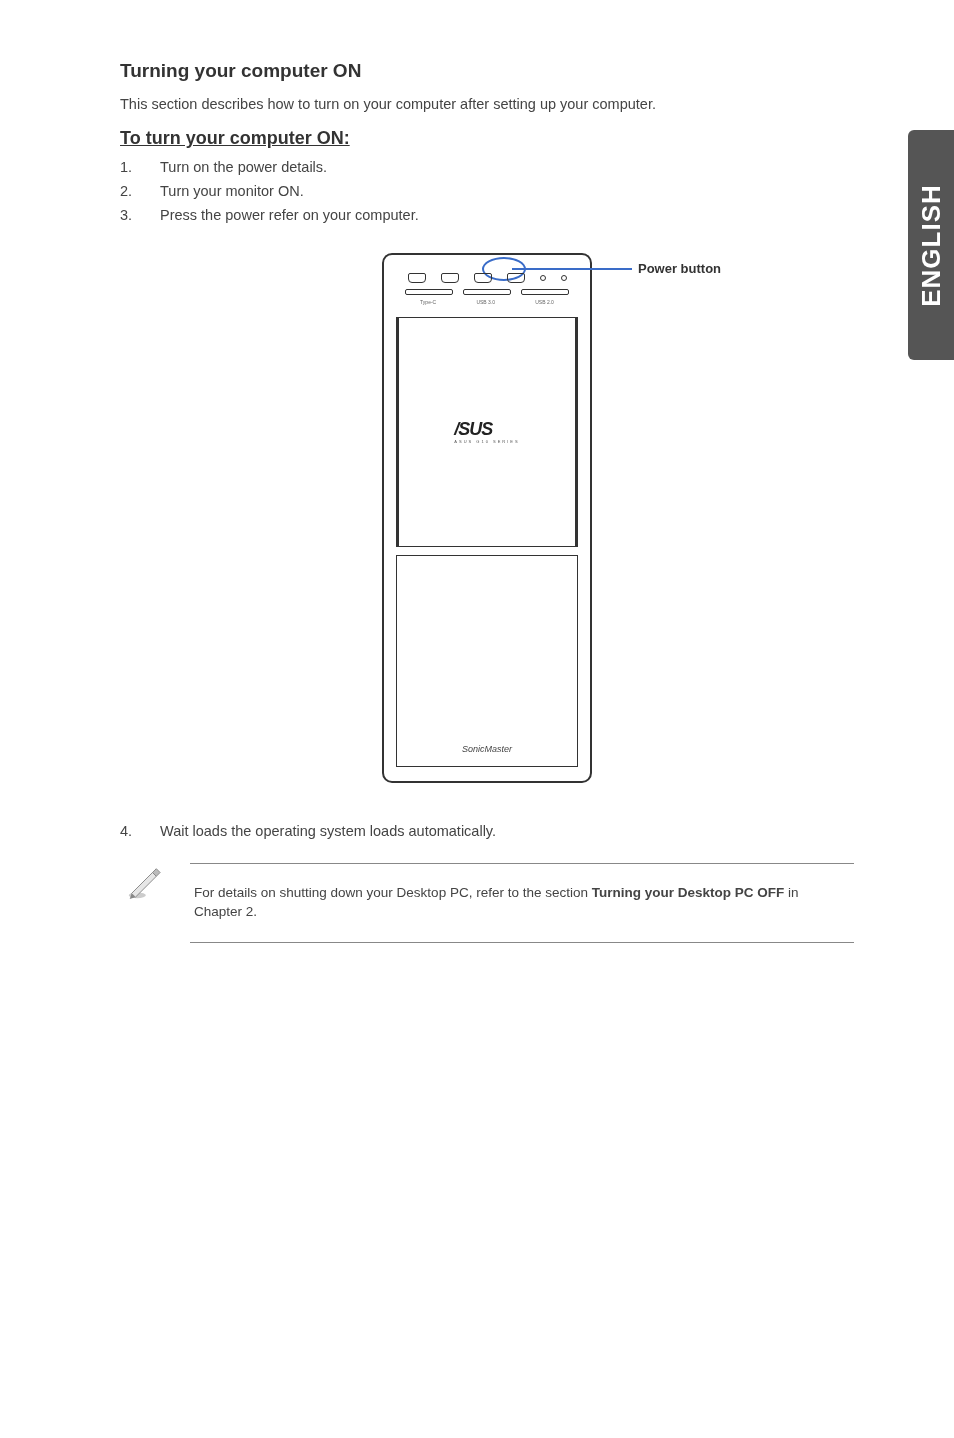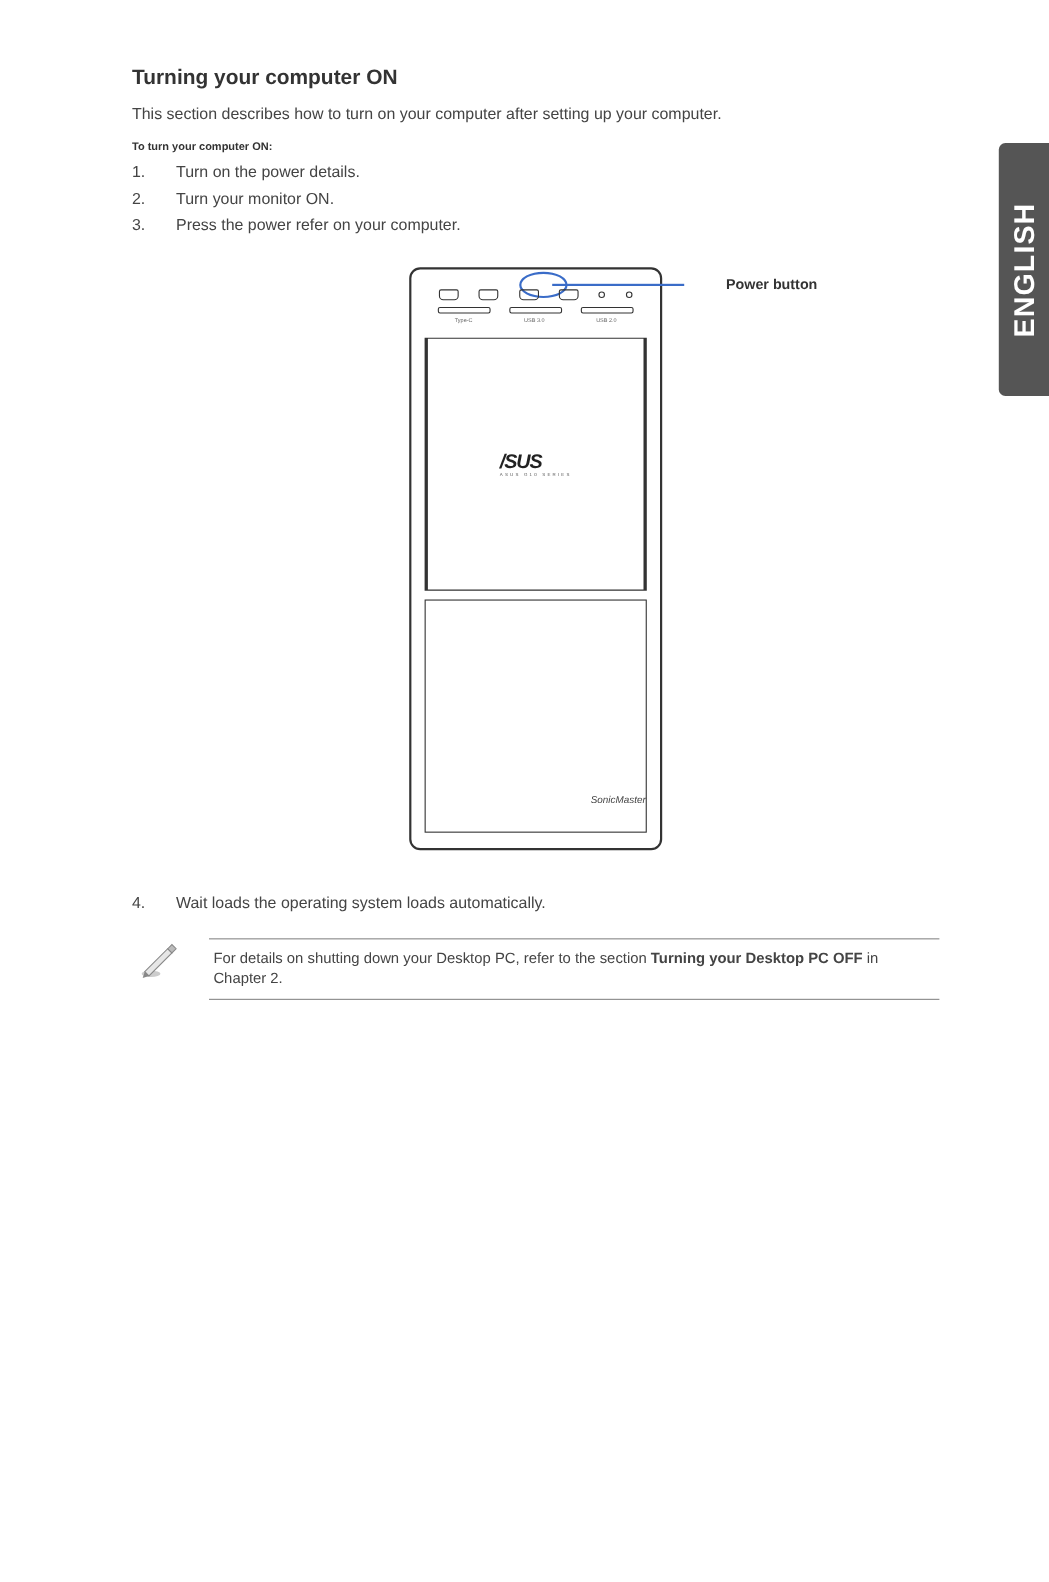--- a/index.html
+++ b/index.html
@@ -2,47 +2,47 @@
 <html><head>
 <meta charset="utf-8">
 <style>
   * { box-sizing: border-box; margin: 0; padding: 0; }
   html, body { width: 954px; height: 1438px; font-family: Arial, Helvetica, sans-serif; background: #fff; color: #333; }
   .page { position: relative; width: 954px; height: 1438px; padding: 60px 100px 40px 120px; }
   .side-tab { position: absolute; right: 0; top: 130px; width: 46px; height: 230px; background: #555; color: #fff; display: flex; align-items: center; justify-content: center; border-top-left-radius: 6px; border-bottom-left-radius: 6px; }
   .side-tab span { transform: rotate(-90deg); font-weight: 700; font-size: 26px; letter-spacing: 1px; }
   h1 { font-size: 19px; font-weight: 700; color: #333; margin-bottom: 14px; }
   .intro { font-size: 14.5px; color: #444; margin-bottom: 16px; }
-  .subhead { font-size: 10px; font-weight: 700; color: #333; margin-bottom: 10px; }
+  .subhead { font-size: 18px; font-weight: 700; color: #333; margin-bottom: 10px; text-decoration: underline; }
   ol.steps { list-style: none; margin-bottom: 14px; }
   ol.steps li { font-size: 14.5px; color: #444; margin-bottom: 8px; display: flex; }
   ol.steps li .num { width: 40px; flex-shrink: 0; }
   .figure-row { display: flex; align-items: flex-start; justify-content: center; margin: 30px 0 40px; position: relative; }
-  .tower { width: 230px; height: 530px; border: 2px solid #333; border-radius: 10px; position: relative; background: #fff; }
+  .tower { width: 210px; height: 530px; border: 2px solid #333; border-radius: 10px; position: relative; background: #fff; }
   .top-band { position: absolute; top: 0; left: 6px; right: 6px; height: 60px; }
   .power-circle { position: absolute; top: 2px; left: 92px; width: 44px; height: 24px; border: 2px solid #3a6cc8; border-radius: 50%; }
   .ports { position: absolute; top: 18px; left: 10px; right: 10px; display: flex; justify-content: space-around; align-items: center; }
   .port { width: 18px; height: 10px; border: 1.5px solid #333; border-radius: 2px 2px 4px 4px; }
   .led { width: 6px; height: 6px; border-radius: 50%; border: 1.2px solid #333; }
   .slot-row { position: absolute; top: 34px; left: 10px; right: 10px; display: flex; justify-content: space-around; }
   .slot { width: 48px; height: 6px; border: 1.2px solid #333; border-radius: 2px; }
   .lbl-row { position: absolute; top: 44px; left: 10px; right: 10px; display: flex; justify-content: space-around; font-size: 5px; color: #666; }
   .front-panel { position: absolute; top: 62px; left: 12px; right: 12px; height: 230px; border: 1.5px solid #333; border-left: 3px solid #333; border-right: 3px solid #333; display:flex; align-items:center; justify-content:center; }
   .logo { font-family: Arial; font-style: italic; font-weight: 700; font-size: 18px; letter-spacing: -1px; color:#222; line-height:1; }
   .logo-sub { font-size:4px; letter-spacing:2px; color:#555; text-align:center; margin-top:1px; }
-  .bottom-panel { position: absolute; top: 300px; left: 12px; right: 12px; bottom: 14px; border: 1.5px solid #333; display:flex; align-items:flex-end; justify-content:flex-end; padding-bottom: 24px; }
+  .bottom-panel { position: absolute; top: 300px; left: 12px; right: 12px; bottom: 14px; border: 1.5px solid #333; display:flex; align-items:flex-end; justify-content:center; padding-bottom: 12px; }
   .sonic { font-size: 9px; font-style: italic; color:#444; }
-  .callout { position: absolute; top: 8px; left: 130px; display:flex; align-items:center;gap:32px; }
+  .callout { position: absolute; top: 8px; left: 130px; display:flex; align-items:center; }
   .callout-line { width: 120px; height: 2px; background:#3a6cc8; }
   .callout-label { font-size: 13px; font-weight: 700; color:#333; margin-left: 6px; white-space: nowrap; }
   .step4 { display:flex; font-size:14.5px; color:#444; margin-top: 20px; margin-bottom: 24px; }
   .step4 .num { width: 40px; flex-shrink:0; }
   .note-row { display:flex; align-items:flex-start; gap: 28px; margin-top: 6px; padding-left: 4px; }
   .note-icon { width: 38px; height: 38px; flex-shrink:0; }
-  .note-box { flex: 1; border-top: 1px solid #888; border-bottom: 1px solid #888; padding: 8px 4px; font-size: 13.5px; color:#444; line-height:1.4; }
+  .note-box { flex: 1; border-top: 1px solid #888; border-bottom: 1px solid #888; padding: 20px 4px; font-size: 13.5px; color:#444; line-height:1.4; }
   .footer { position: absolute; bottom: 40px; left: 120px; right: 100px; border-top: 1px solid #888; padding-top: 6px; display:flex; justify-content:space-between; font-size: 12.5px; color:#666; }
 </style>
 </head>
 <body>
 
 <div class="page">
   <div class="side-tab">
     <span>ENGLISH</span>
   </div>
 

